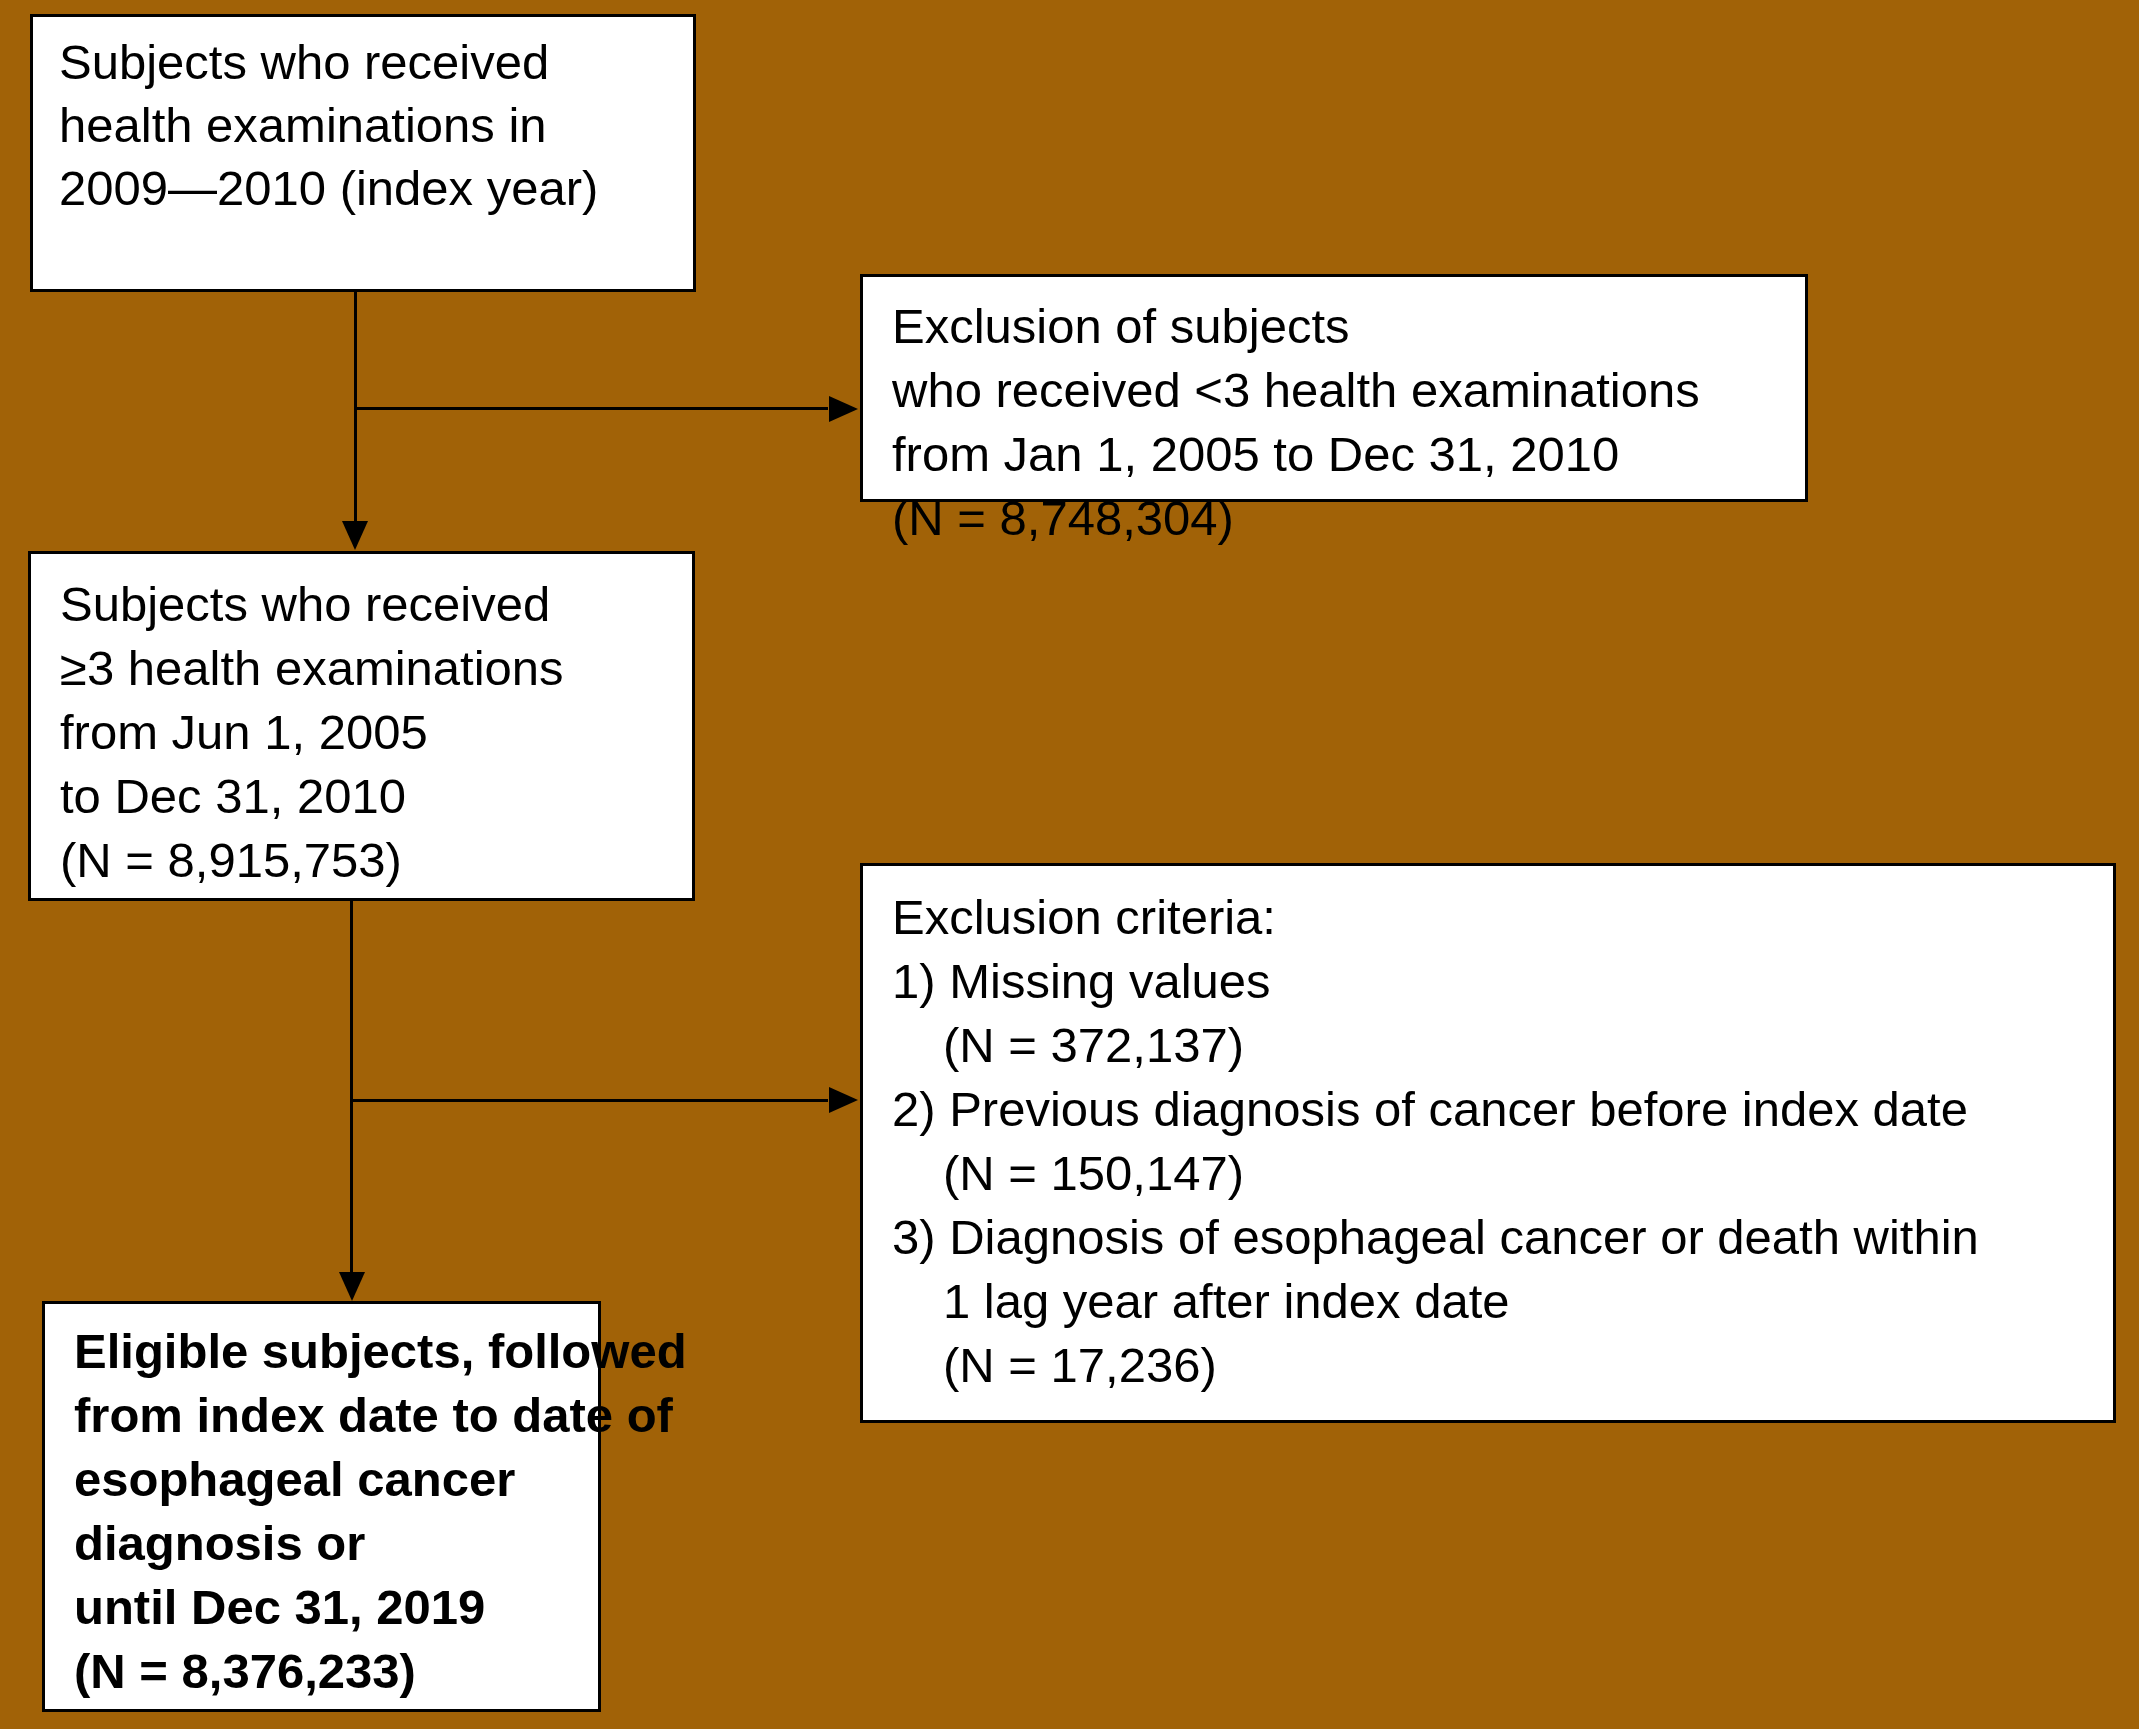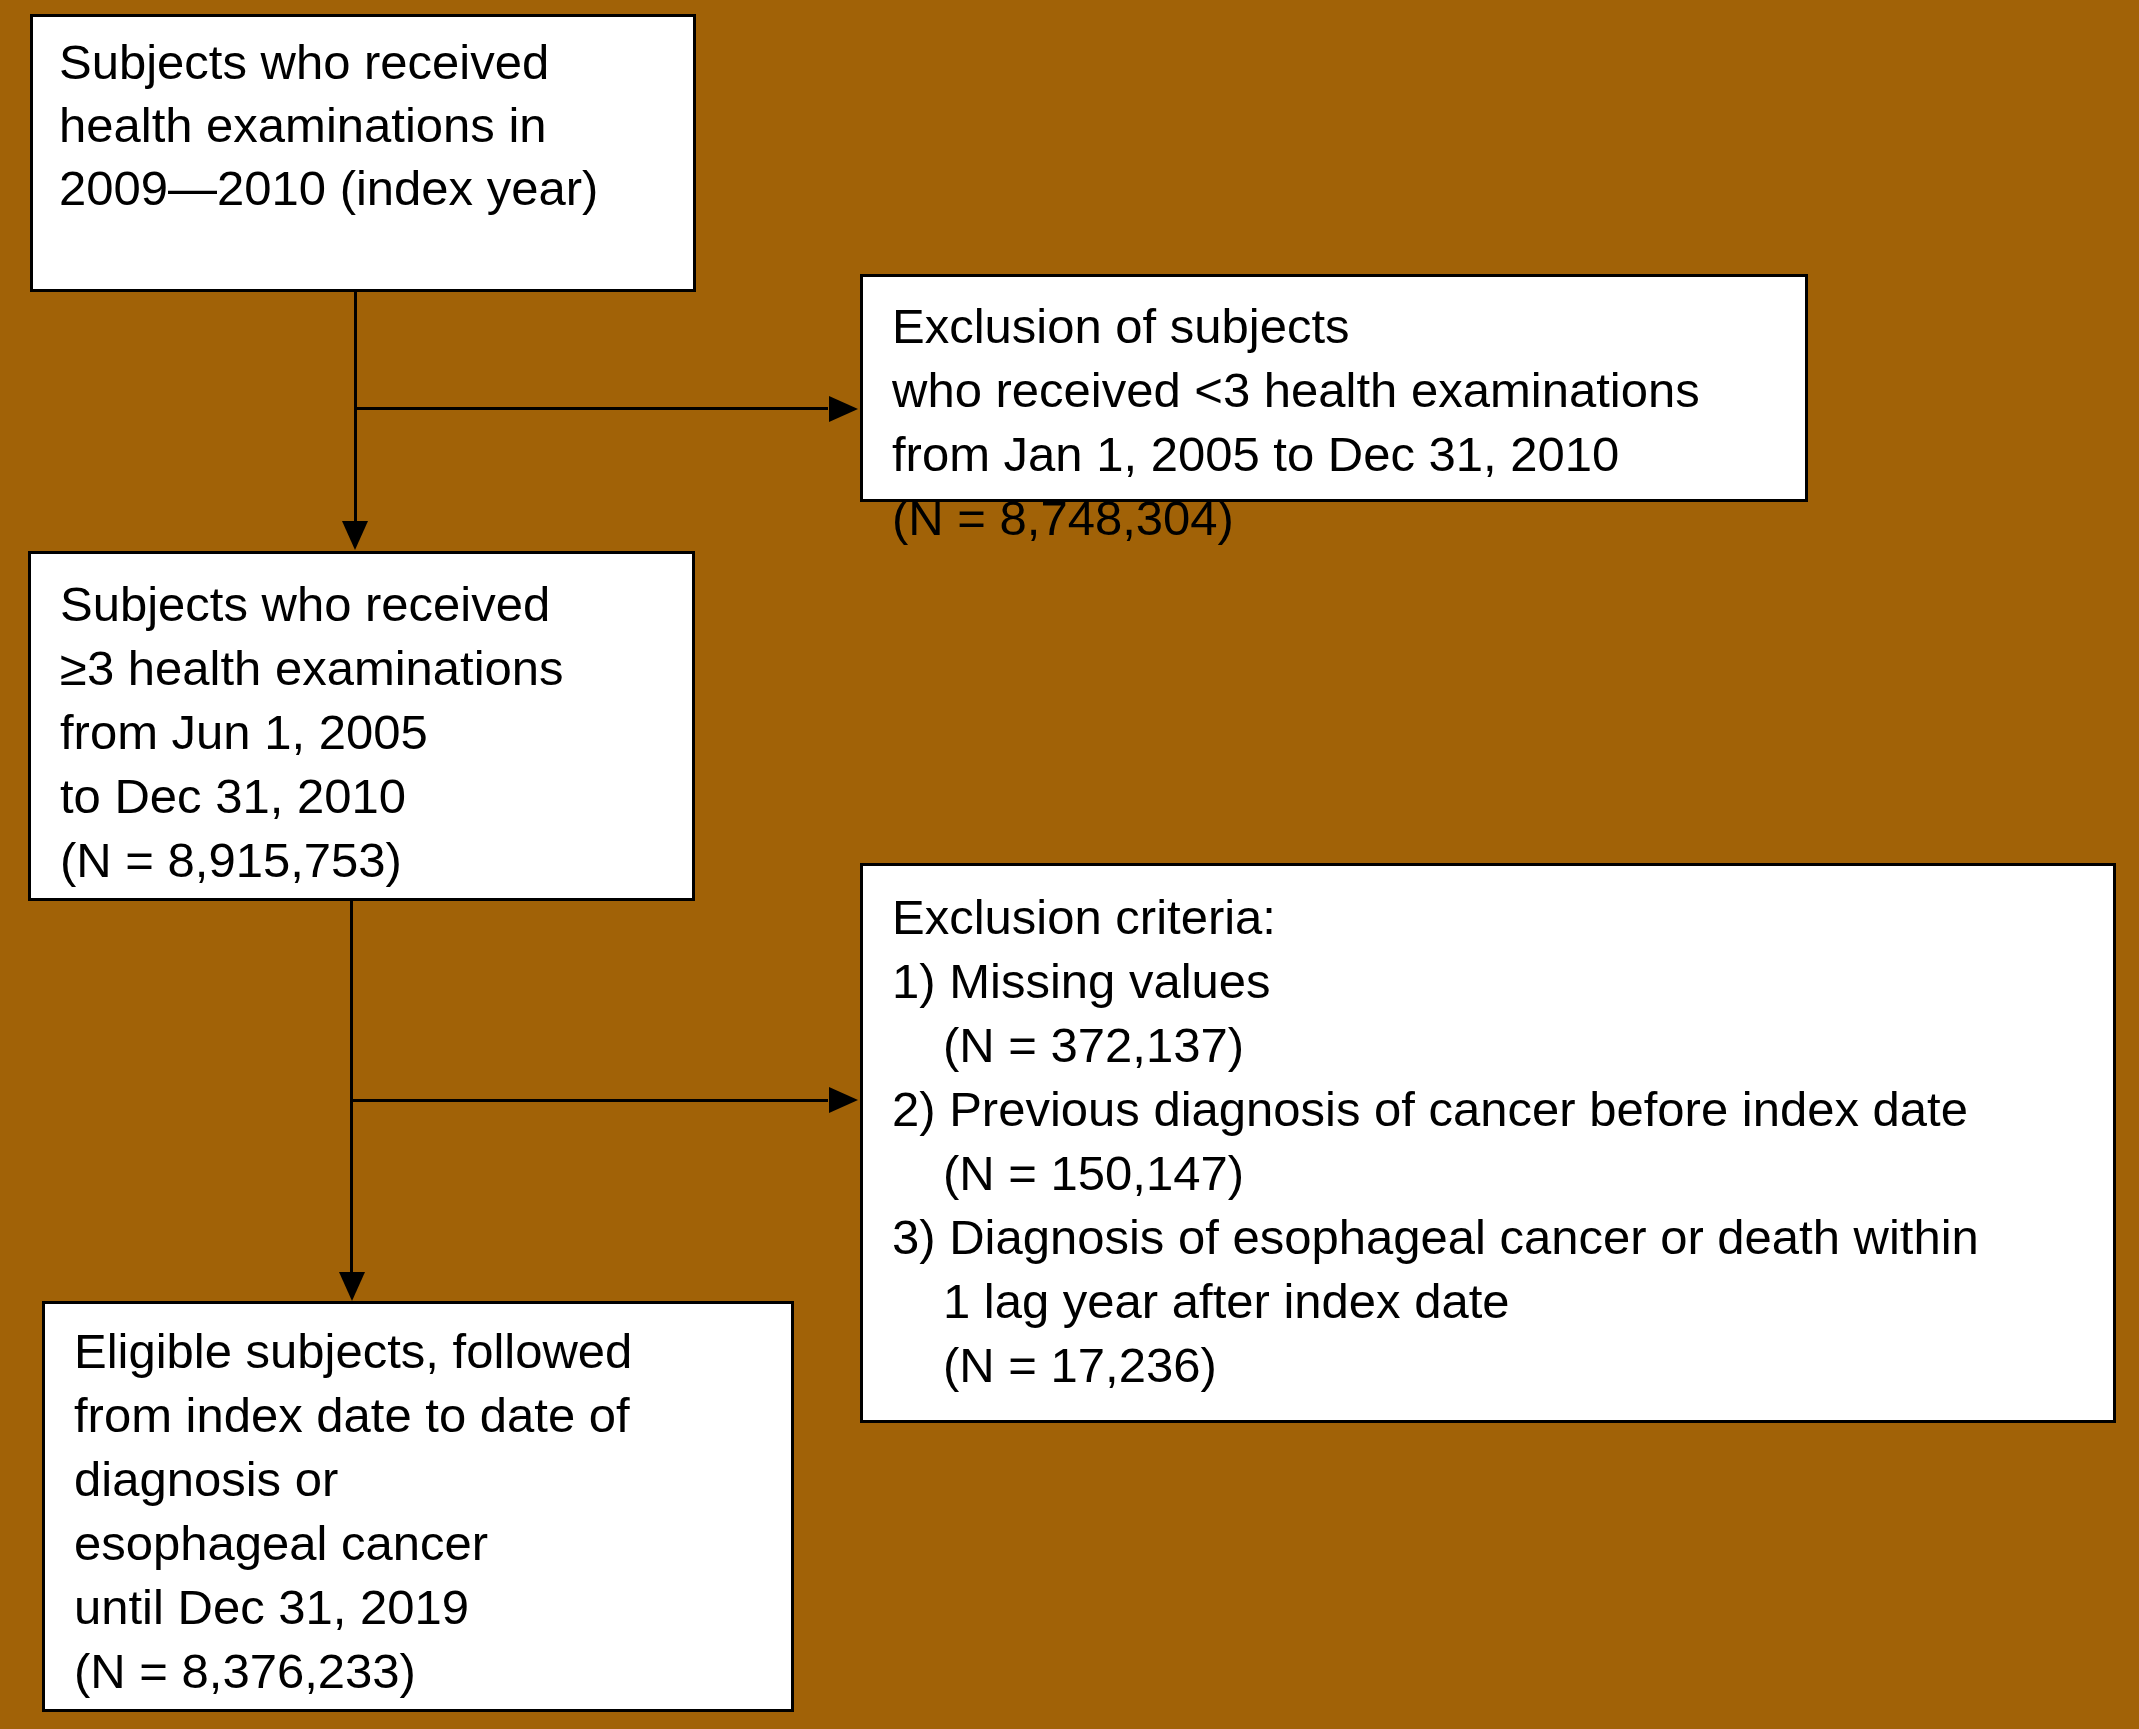--- a/index.html
+++ b/index.html
@@ -20,21 +20,21 @@
     line-height: 64px;
     letter-spacing: 0;
   }
   .bl { white-space: nowrap; }
   .indent { padding-left: 51px; }
 
   .box-initial   { left: 30px;   top: 14px;   width: 666px; height: 278px; padding: 14px 5.1px 0 26px; line-height: 63px; }
   .box-excl1     { left: 860px; top: 274px;  width: 948px; height: 228px; padding: 16.7px 5.1px 0 29px; }
   .box-ge3       { left: 28px;   top: 551px;  width: 667px; height: 350px; padding: 18px 5.1px 0 29px; }
   .box-excl2     { left: 860px; top: 863px; width: 1256px; height: 560px; padding: 19px 3px 0 29px; }
-  .box-eligible  { left: 42px;   top: 1301px; width: 752px; height: 411px; padding: 15.4px 5.1px 0 29px; }
+  .box-eligible  { left: 42px;   top: 1301px; width: 559px; height: 411px; padding: 15.4px 5.1px 0 29px; font-weight: bold; }
 
   .vline, .hline { position: absolute; background: #000000; }
   .v1 { left: 354px; top: 292px;  width: 3.2px;   height: 232px; }
   .h1 { left: 355px; top: 407px;  width: 473px; height: 3.2px; }
   .v2 { left: 350px; top: 898px; width: 3.2px;   height: 375px; }
   .h2 { left: 352px; top: 1099px; width: 476px; height: 3.2px; }
 
   .arrow-down {
     position: absolute; width: 0; height: 0;
     border-left: 13px solid transparent;
@@ -85,22 +85,22 @@
     <div class="bl">2) Previous diagnosis of cancer before index date</div>
     <div class="bl indent">(N = 150,147)</div>
     <div class="bl">3) Diagnosis of esophageal cancer or death within</div>
     <div class="bl indent">1 lag year after index date</div>
     <div class="bl indent">(N = 17,236)</div>
   </div>
 
   <div class="box box-eligible">
     <div class="bl">Eligible subjects, followed</div>
     <div class="bl">from index date to date of</div>
+    <div class="bl">esophageal cancer</div>
     <div class="bl">diagnosis or</div>
-    <div class="bl">esophageal cancer</div>
     <div class="bl">until Dec 31, 2019</div>
     <div class="bl">(N = 8,376,233)</div>
   </div>
 
   <div class="vline v1"></div>
   <div class="arrow-down a1"></div>
 
   <div class="hline h1"></div>
   <div class="arrow-right a2"></div>
 

